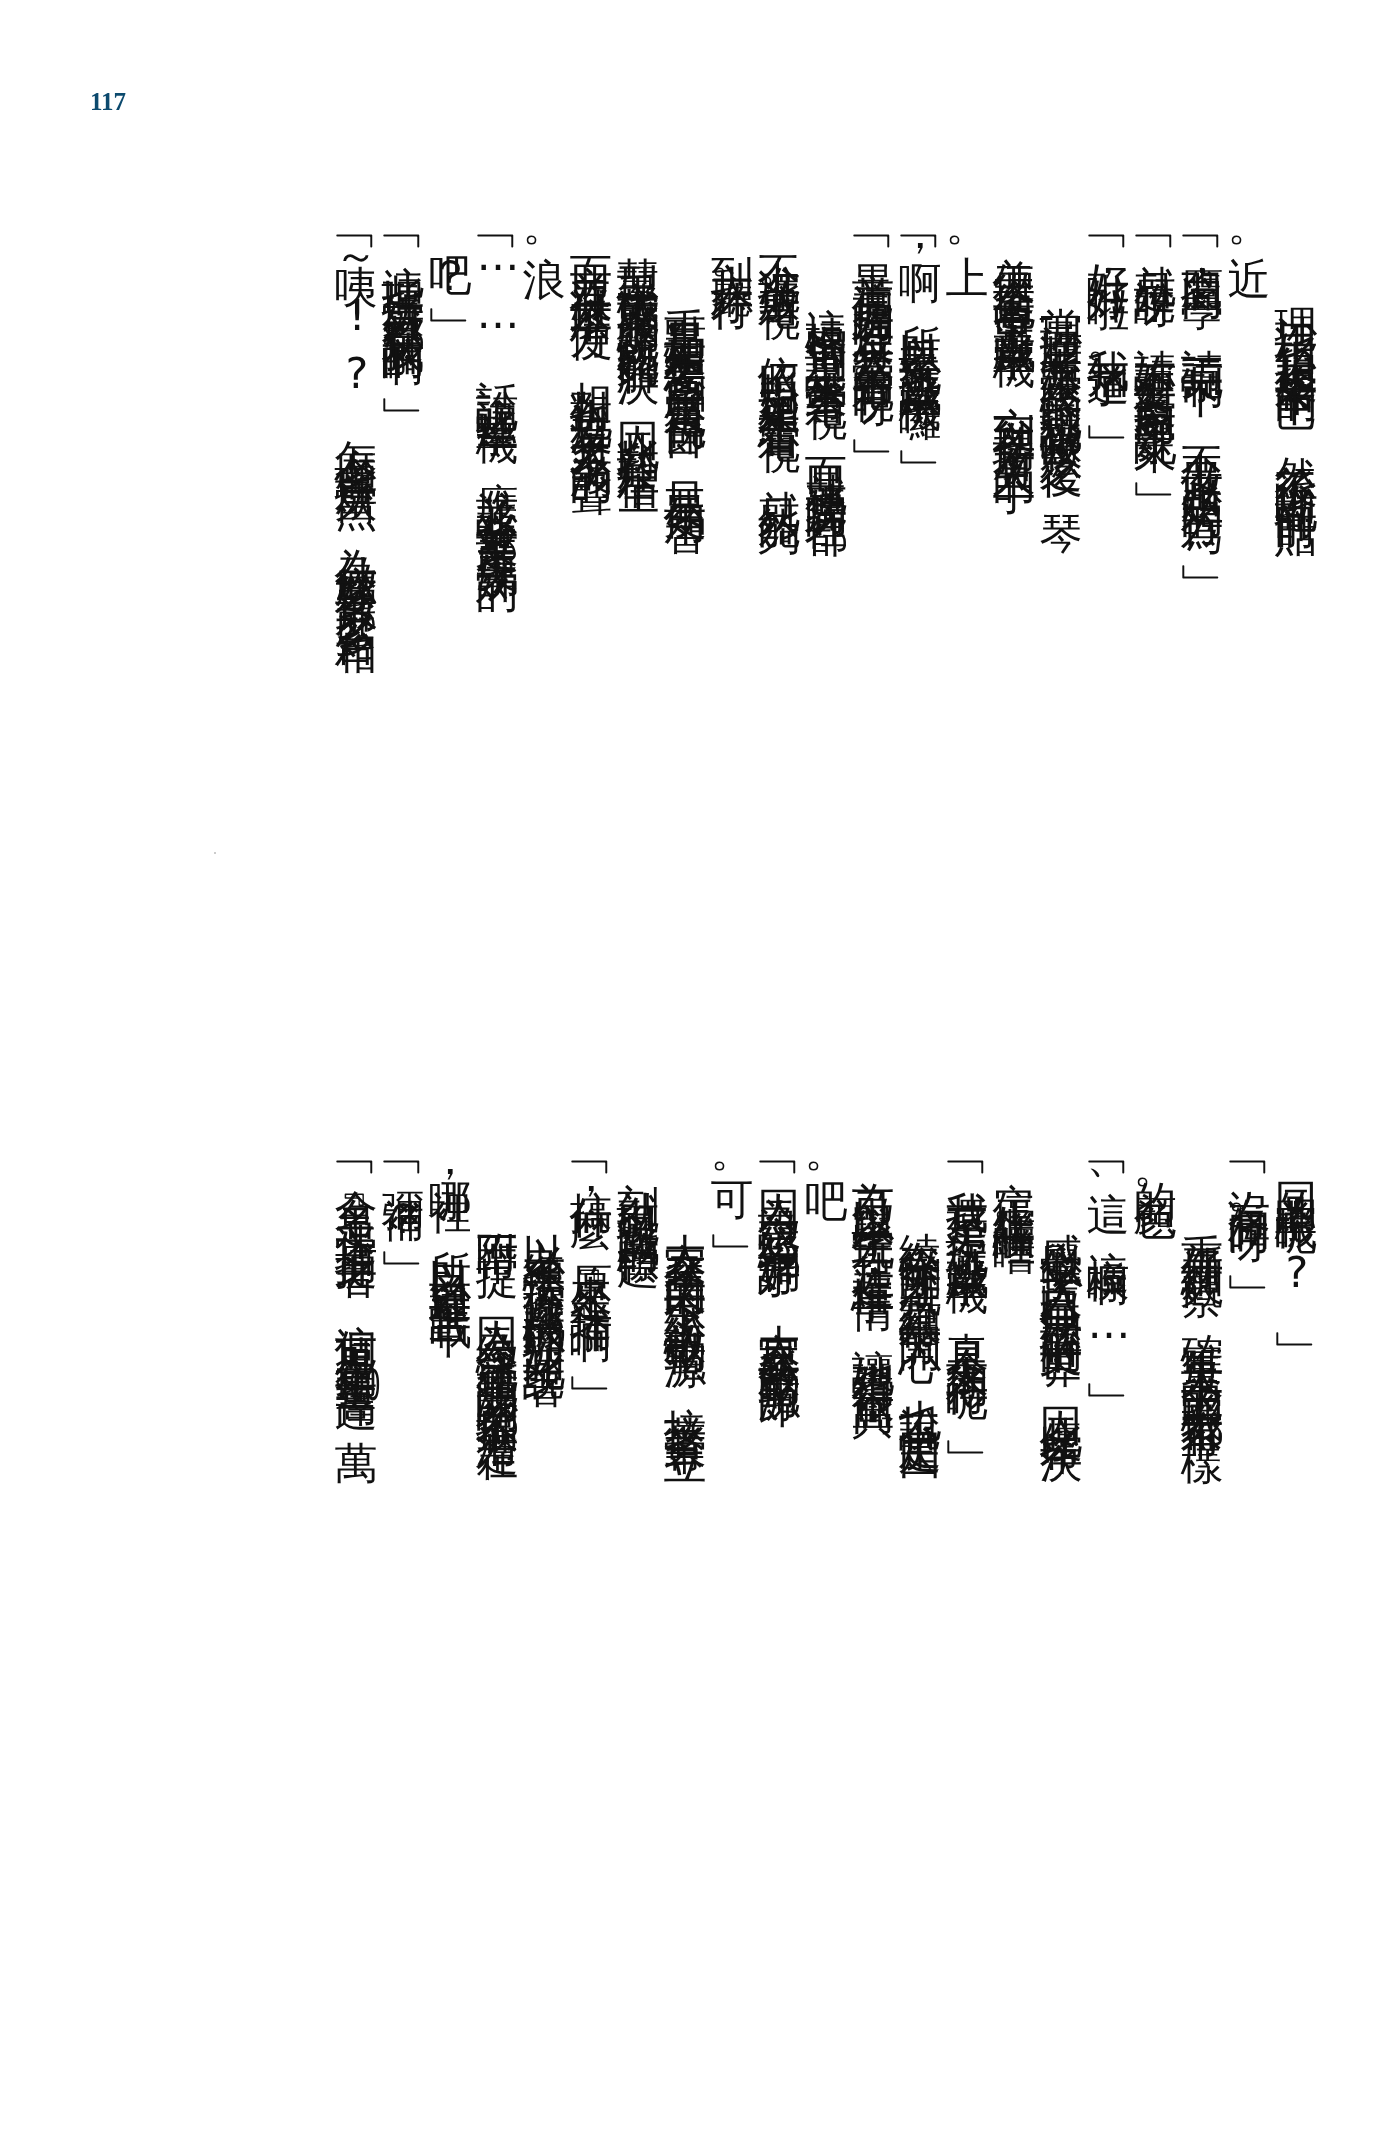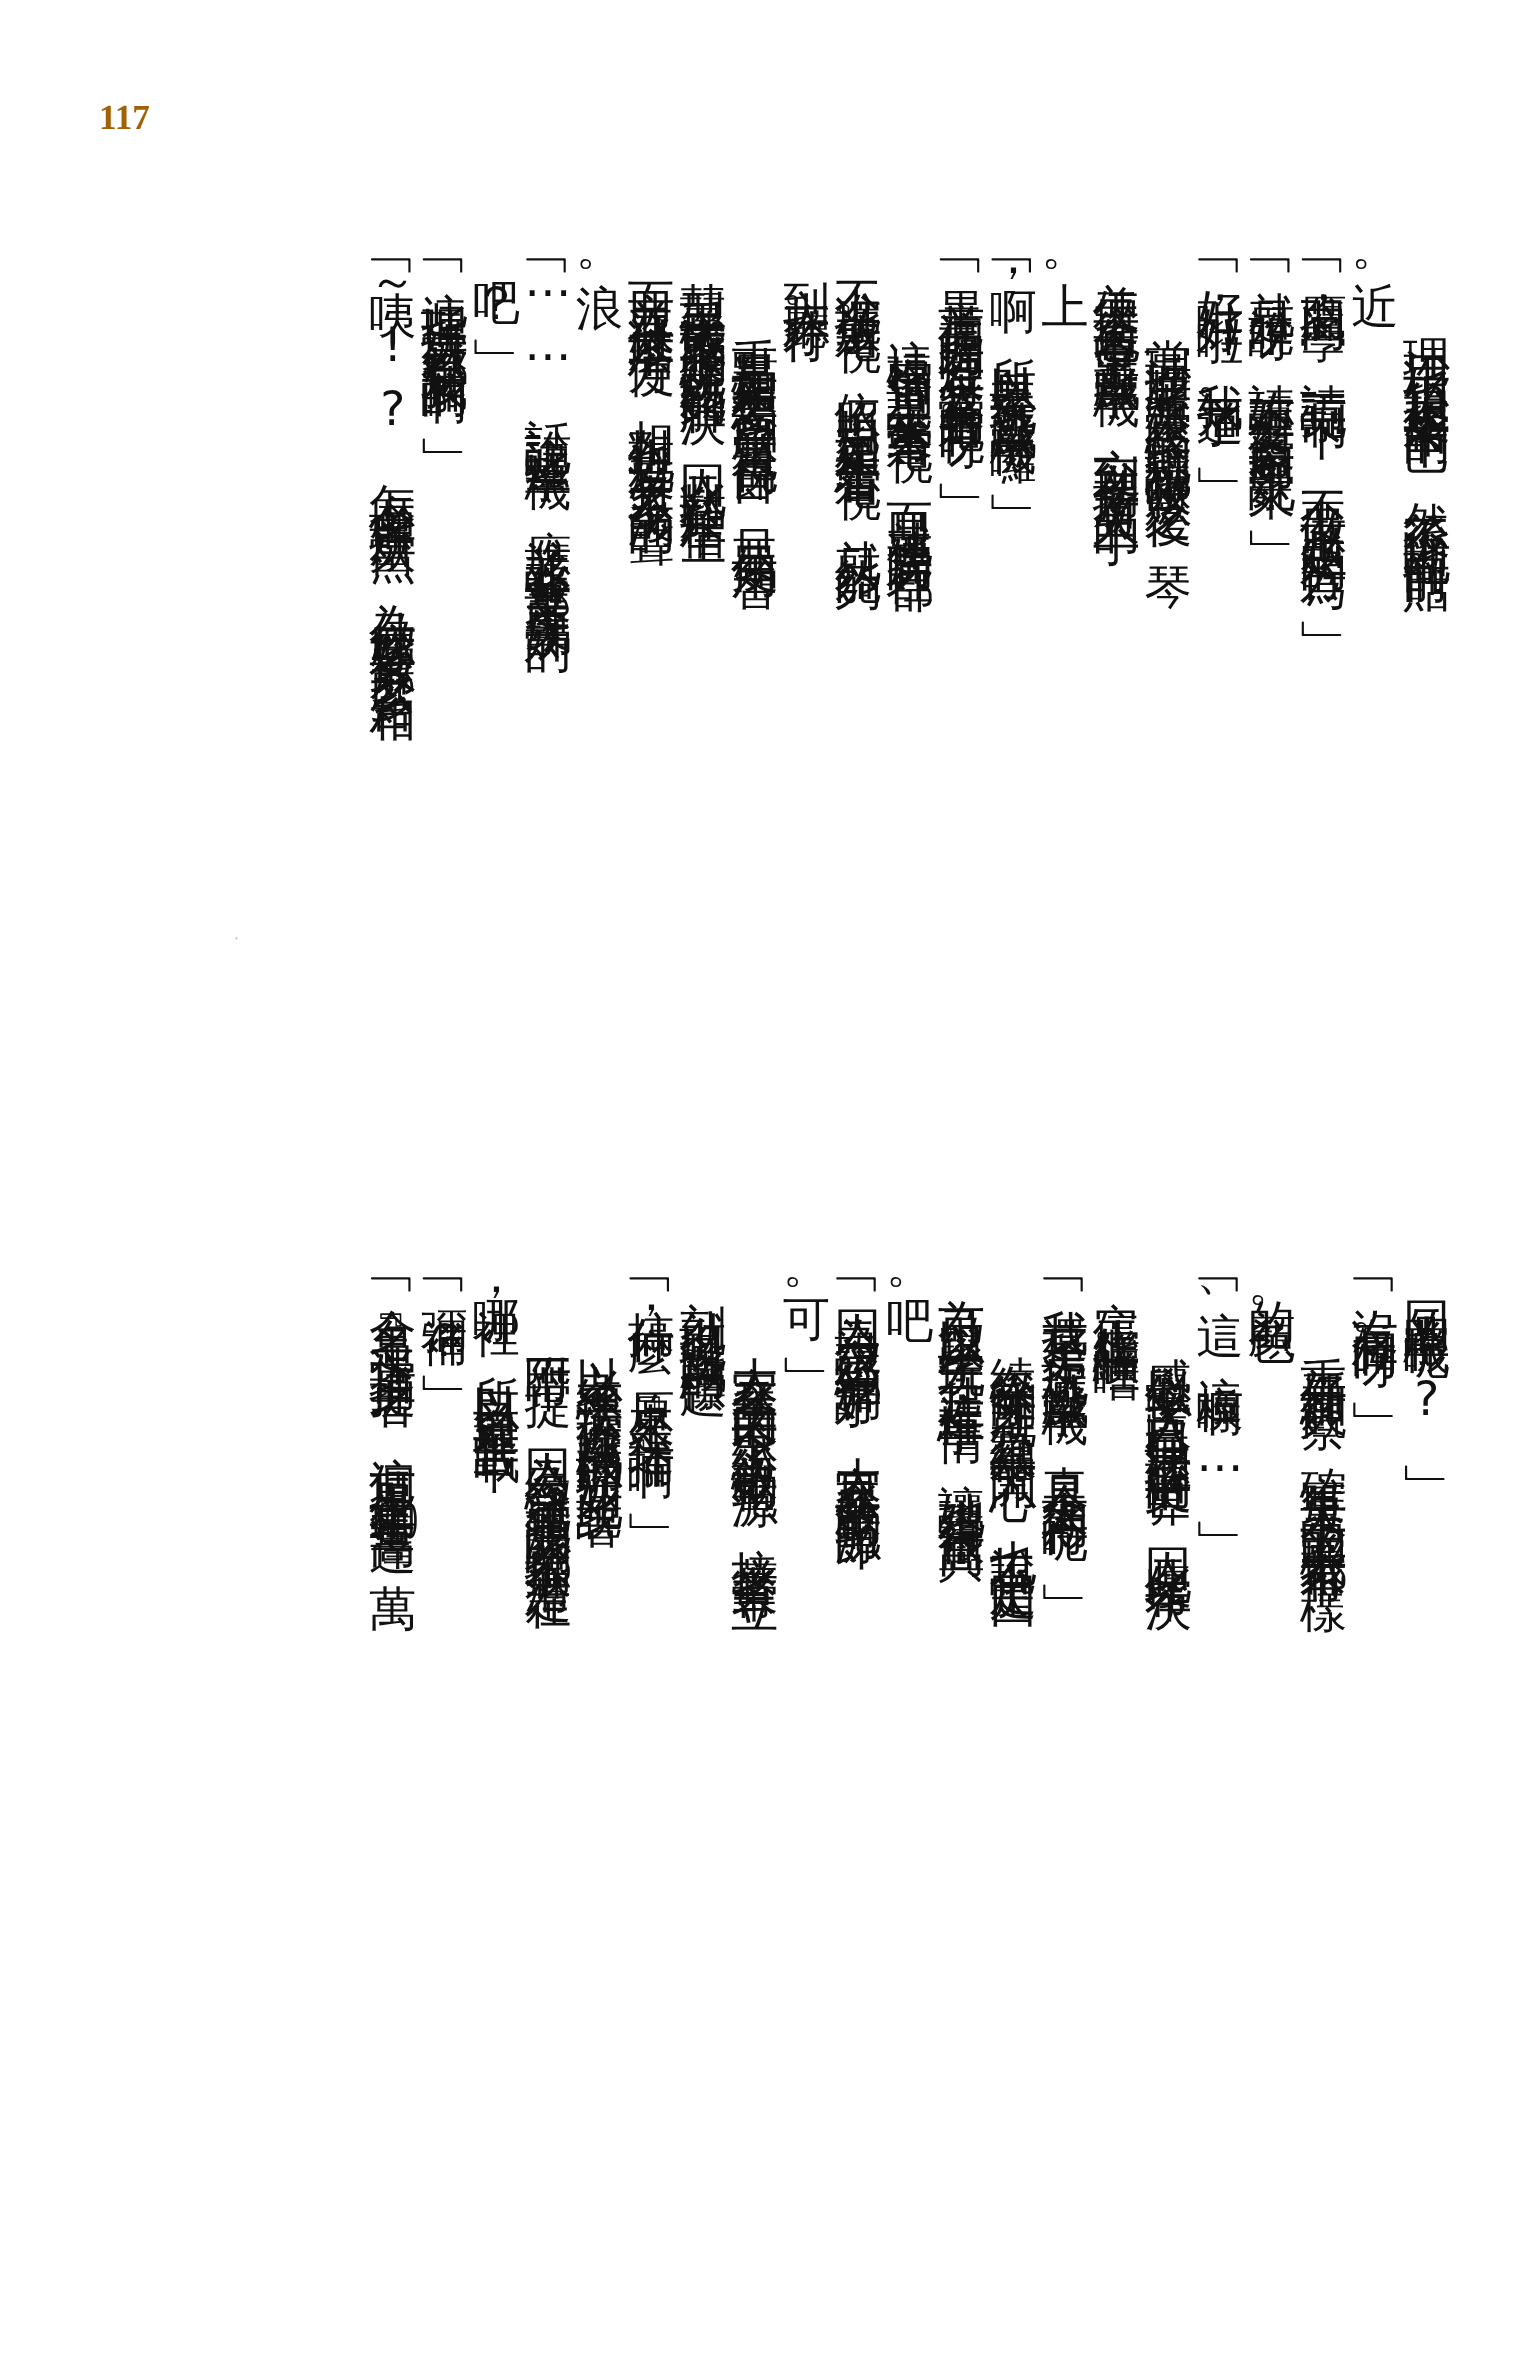--- a/index.html
+++ b/index.html
@@ -1,20 +1,20 @@
 <!DOCTYPE html>
 <html><head>
 <meta charset="utf-8">
 <style>
   html, body { margin: 0; padding: 0; background: #ffffff; }
   body { width: 1400px; height: 2148px; position: relative; overflow: hidden; color: #111; }
   .page-number {
     position: absolute; left: 90px; top: 88px;
     font-family: "Liberation Serif", "DejaVu Serif", serif;
-    font-weight: bold; font-size: 32px; color: #a16207;
+    font-weight: bold; font-size: 25px; color: #0c4a6e;
   }
   .tier {
     position: absolute; right: 80px; left: 80px;
   }
   .tier-top { top: 222px; height: 830px; }
   .tier-bottom { top: 1148px; height: 845px; }
   .col {
     position: absolute; top: 0;
     writing-mode: vertical-rl;
     text-orientation: upright;

